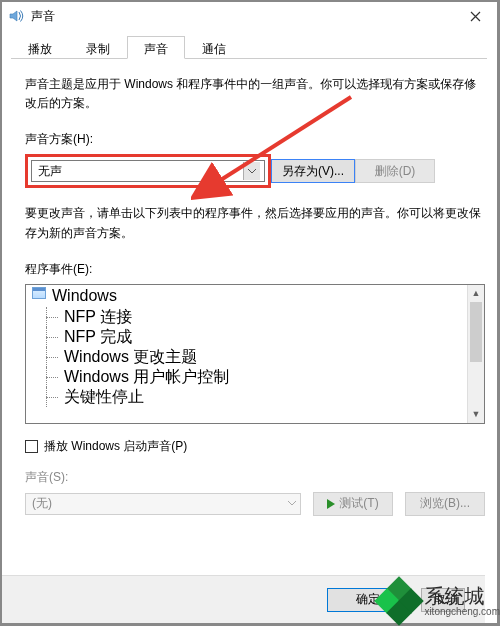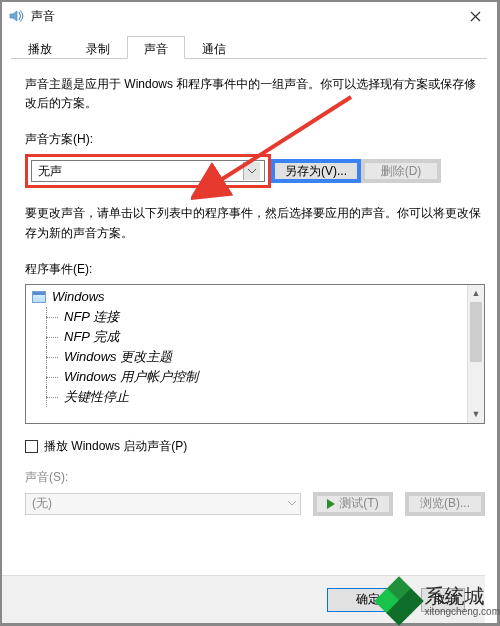--- a/index.html
+++ b/index.html
@@ -85,21 +85,21 @@
   }
   .dropdown-btn {
     width: 17px; height: 18px;
     background: #e5e5e5;
     border-left: 1px solid #adadad;
     display: flex; align-items: center; justify-content: center;
   }
   .btn {
     height: 24px;
     padding: 0 10px;
-    border: 4px solid #3b82f6;
+    border: 1px solid #3b82f6;
     background: #e1e1e1;
     font-size: 12px;
     display: inline-flex;
     align-items: center;
     justify-content: center;
     min-width: 80px;
     cursor: pointer;
   }
   .btn.disabled {
     color: #888;
@@ -111,26 +111,25 @@
     border: 1px solid #7a7a7a;
     height: 140px;
     background: #fff;
     overflow: hidden;
     position: relative;
     margin-bottom: 14px;
   }
   .events-inner { padding: 2px 0; }
   .ev-row {
     display: flex;
-    align-items: center;
+    align-items: flex-start;
     height: 20px;
     padding-left: 6px;
     gap: 6px;
-    font-size: 13px;
-    font-style: italic;
+    font-size: 16px;
   }
   .ev-row.child { padding-left: 38px; position: relative; }
   .ev-row.child::before {
     content: "";
     position: absolute;
     left: 20px; top: 10px;
     width: 12px; height: 0;
     border-top: 1px dotted #888;
   }
   .ev-row.child::after {

